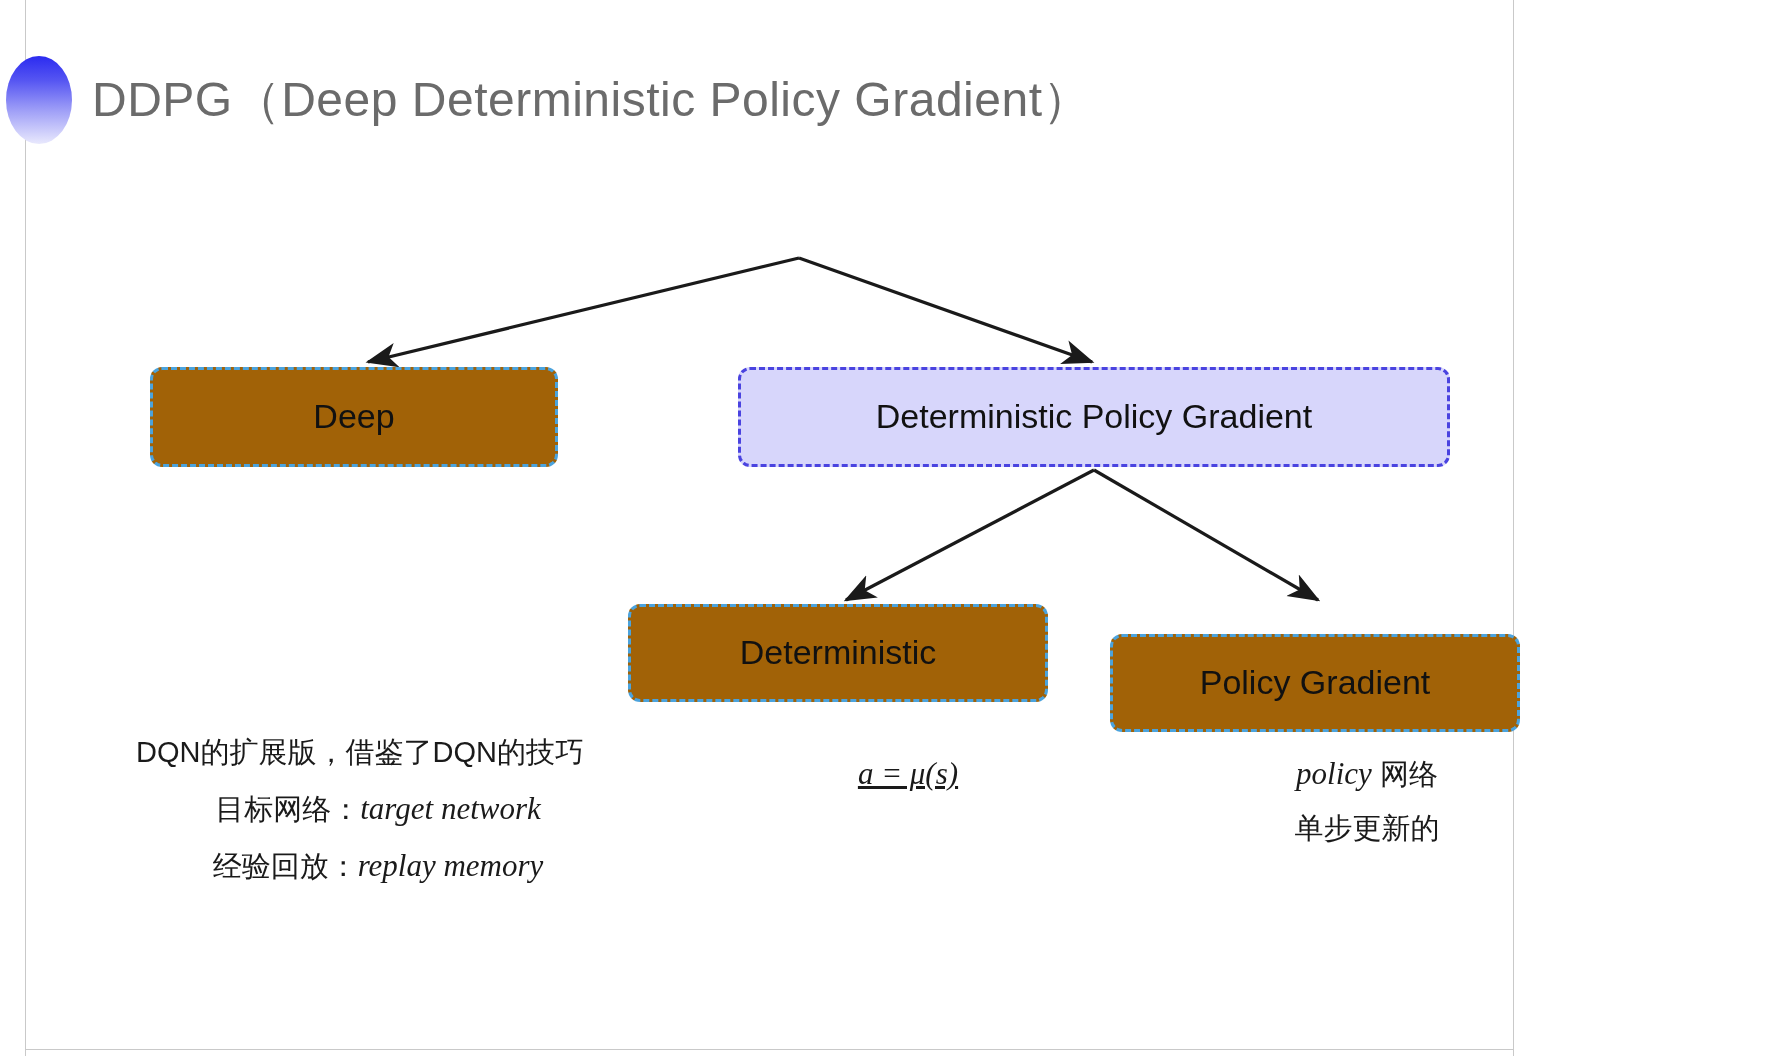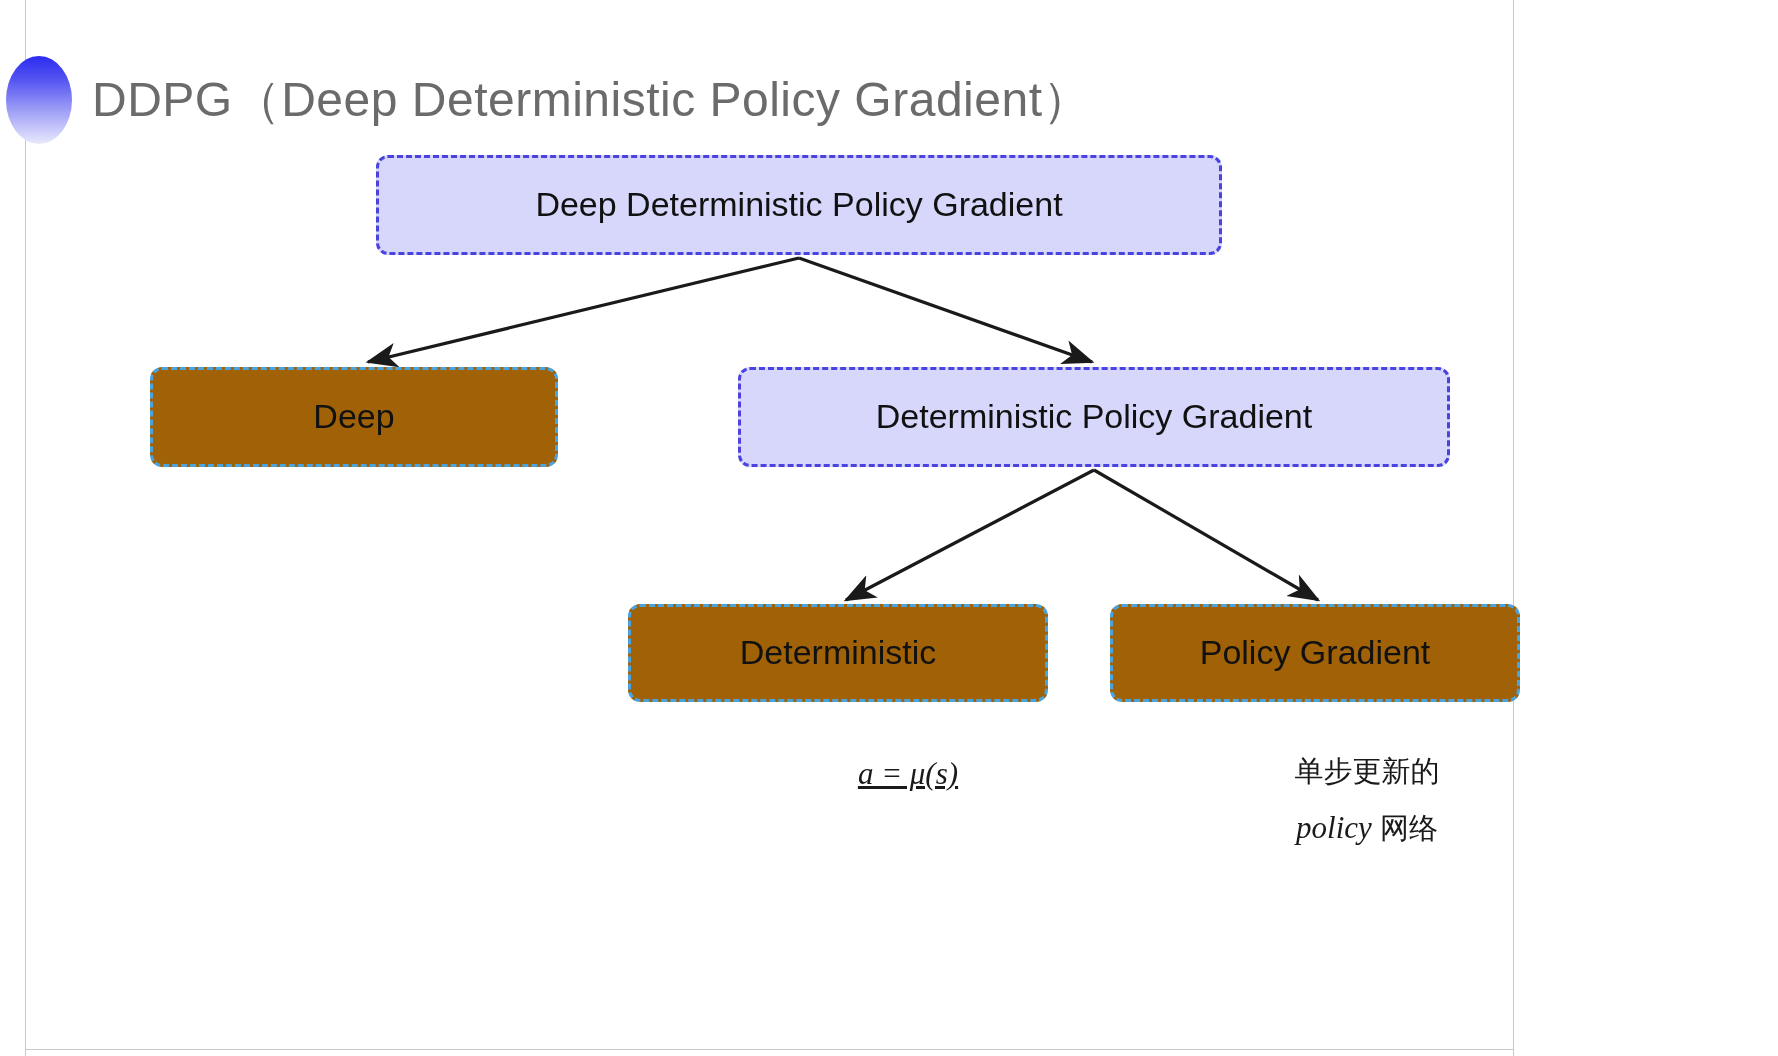--- a/index.html
+++ b/index.html
@@ -75,21 +75,21 @@
   }
   .node.blue {
     background: #a16207;
     border: 3px dashed #4ba3dd;
   }
 
   #node-root   { left: 376px; top: 155px; width: 846px; height: 100px; }
   #node-deep   { left: 150px; top: 367px; width: 408px; height: 100px; }
   #node-dpg    { left: 738px; top: 367px; width: 712px; height: 100px; }
   #node-det    { left: 628px; top: 604px; width: 420px; height: 98px; }
-  #node-pg     { left: 1110px; top: 604px; width: 410px; height: 98px; }
+  #node-pg     { left: 1110px; top: 634px; width: 410px; height: 98px; }
 
   
   #arrows {
     position: absolute;
     left: 0; top: 0;
     width: 1778px;
     height: 1056px;
     pointer-events: none;
   }
 
@@ -143,35 +143,43 @@
       </marker>
     </defs>
     <g stroke="#1a1a1a" stroke-width="3.2" fill="none" marker-end="url(#ah)">
       <line x1="799" y1="258" x2="368" y2="362"></line>
       <line x1="799" y1="258" x2="1092" y2="362"></line>
       <line x1="1094" y1="470" x2="846" y2="600"></line>
       <line x1="1094" y1="470" x2="1318" y2="600"></line>
     </g>
   </svg>
 
-  <div id="node-root" class="node purple">Deep Deterministic Policy Gradient</div>
 
   <div id="node-deep" class="node blue">Deep</div>
 
   <div id="node-dpg" class="node purple">Deterministic Policy Gradient</div>
 
   <div id="node-det" class="node blue">Deterministic</div>
 
   <div id="node-pg" class="node blue">Policy Gradient</div>
 
+  <div id="note-deep" class="note">
+    <div class="note-line">DQN的扩展版，借鉴了DQN的技巧</div>
+    <div class="note-line indent">
+      <span>目标网络：</span><span class="mono-it">target network</span>
+    </div>
+    <div class="note-line indent">
+      <span>经验回放：</span><span class="mono-it">replay memory</span>
+    </div>
+  </div>
 
   <div id="note-det" class="note">
     <div class="note-line math">a = μ(s)</div>
   </div>
 
   <div id="note-pg" class="note">
-    <div class="note-line">单步更新的</div>
     <div class="note-line">
       <span class="mono-it">policy</span><span> 网络</span>
     </div>
+    <div class="note-line">单步更新的</div>
   </div>
 
 </div>
 
 </body></html>

